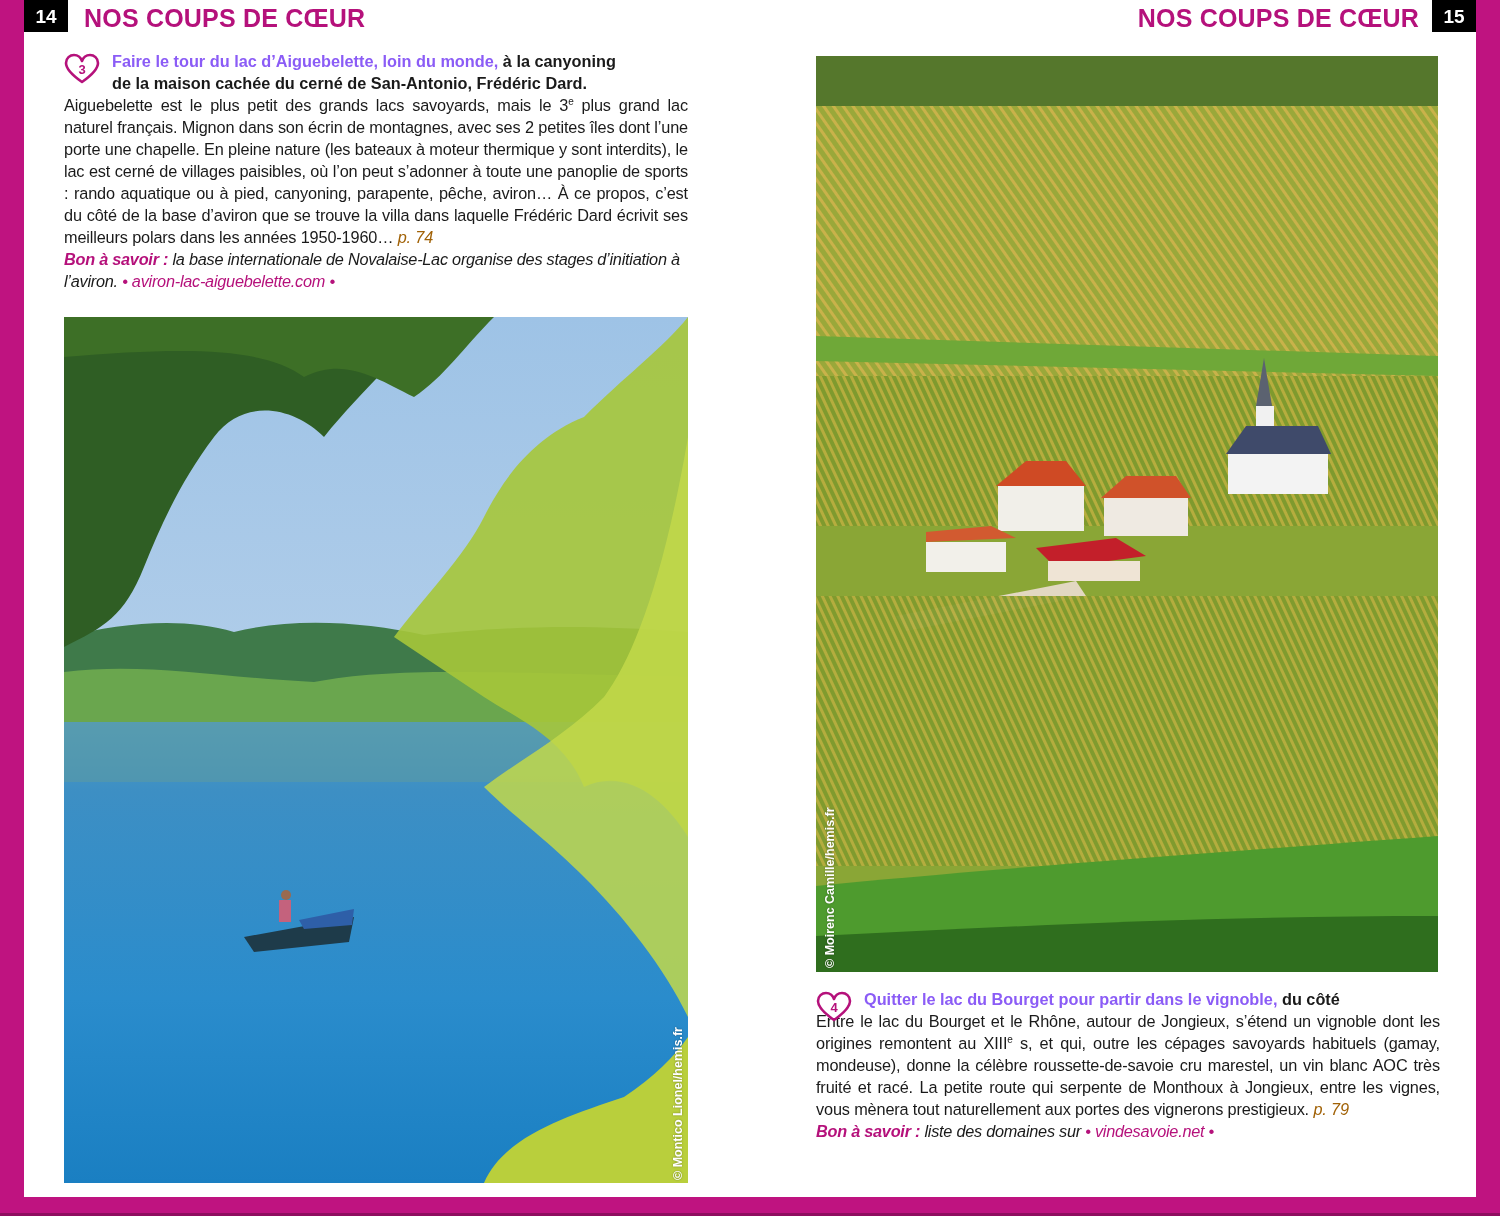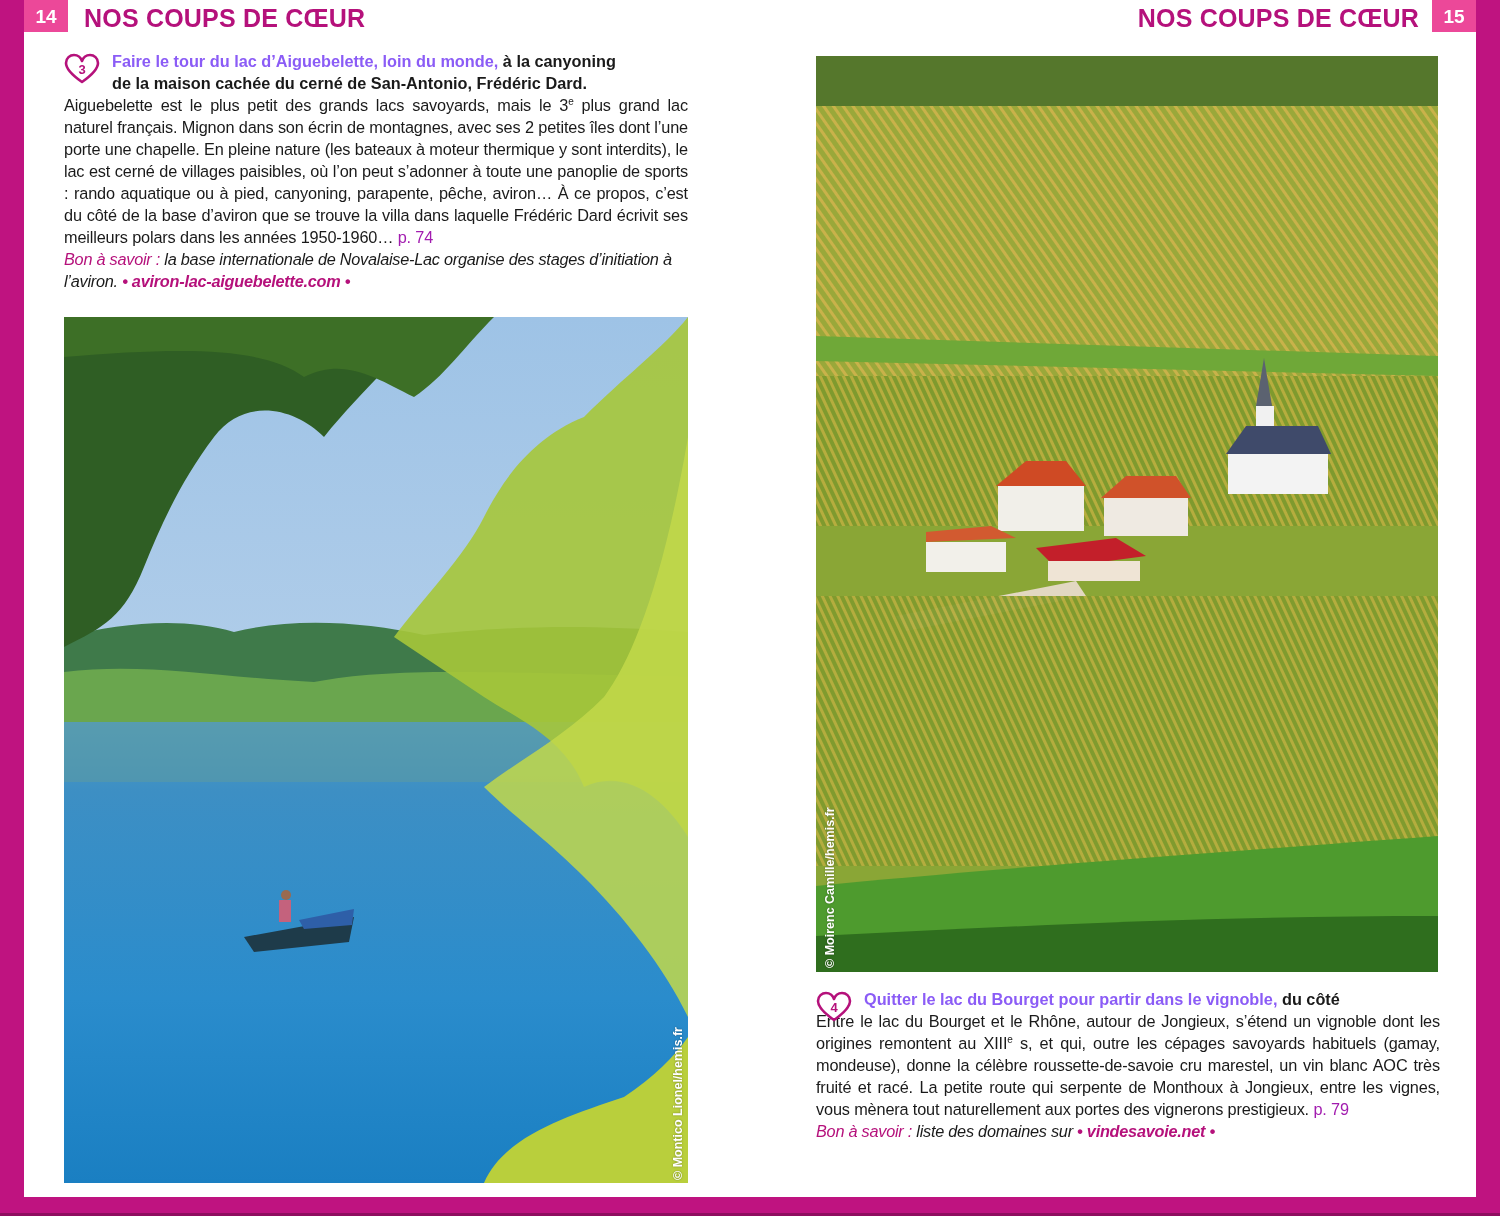--- a/index.html
+++ b/index.html
@@ -5,21 +5,21 @@
     * { box-sizing: border-box; margin: 0; padding: 0; }
     html, body { width: 1500px; height: 1216px; overflow: hidden; background: #ffffff; }
     body { position: relative; font-family: "Liberation Sans", sans-serif; color: #1a1a1a; }
 
     
     .frame-left { position: absolute; left: 0; top: 32px; width: 24px; height: 1184px; background: #bf1380; }
     .frame-right { position: absolute; right: 0; top: 32px; width: 24px; height: 1184px; background: #bf1380; }
     .frame-bottom { position: absolute; left: 0; top: 1197px; width: 1500px; height: 19px; background: #bf1380; }
     .frame-bottom-line { position: absolute; left: 0; top: 1213px; width: 1500px; height: 3px; background: #8e0e5f; }
 
-    .page-tab { position: absolute; top: 0; height: 32px; background: #ec4899; color: #fff;
+    .page-tab { position: absolute; top: 0; height: 32px; background: #000000; color: #fff;
       font-weight: bold; font-size: 19px; line-height: 34px; text-align: center; }
     .page-tab.left { left: 24px; width: 44px; }
     .page-tab.right { right: 24px; width: 44px; }
     .page-tab-ext-l { position: absolute; left: 0; top: 0; width: 24px; height: 32px; background: #bf1380; }
     .page-tab-ext-r { position: absolute; right: 0; top: 0; width: 24px; height: 32px; background: #bf1380; }
 
     .running-head { position: absolute; top: 4px; font-weight: bold; font-size: 25px; color: #b5117b; letter-spacing: 0.2px; }
     .running-head.left { left: 84px; }
     .running-head.right { right: 81px; }
 
@@ -31,24 +31,24 @@
     .entry-head { position: relative; padding-left: 48px; font-weight: bold; font-size: 16.3px; line-height: 22px; }
     .entry-head .accent { color: #8b5cf6; }
     .entry-head .dark { color: #1a1a1a; }
     .heart { position: absolute; left: 0; top: 3px; width: 36px; height: 32px; }
     .heart svg { width: 36px; height: 32px; display: block; }
     .heart-num { position: absolute; left: 0; top: 6px; width: 36px; text-align: center; font-weight: bold;
       font-size: 13px; color: #b5117b; }
 
     .body-text { font-size: 16.3px; line-height: 22px; text-align: justify; color: #1a1a1a; letter-spacing: -0.15px; }
     .body-text sup { font-size: 10px; vertical-align: super; line-height: 0; }
-    .ref { color: #a21caf; }
+    .ref { color: #a16207; font-style: italic; }
     .tip { font-size: 16.3px; line-height: 22px; font-style: italic; color: #1a1a1a; letter-spacing: -0.25px; }
-    .tip-label { color: #b5117b; font-weight: normal; margin-top: 16px; }
-    .tip-link { color: #b5117b; font-weight: bold; }
+    .tip-label { color: #b5117b; font-weight: bold; margin-top: 16px; }
+    .tip-link { color: #b5117b; }
 
     
     .photo { position: absolute; overflow: hidden; }
     .photo.lake { left: 64px; top: 317px; width: 624px; height: 866px; }
     .photo.vine { left: 816px; top: 56px; width: 622px; height: 916px; }
     .photo svg { display: block; width: 100%; height: 100%; }
     .credit { position: absolute; color: #ffffff; font-size: 12.5px; white-space: nowrap;
       transform-origin: left top; transform: rotate(-90deg); font-weight: bold; text-shadow: 0 0 2px rgba(0,0,0,0.4); }
     .credit.lake { left: 671px; top: 1180px; }
     .credit.vine { left: 823px; top: 968px; }

